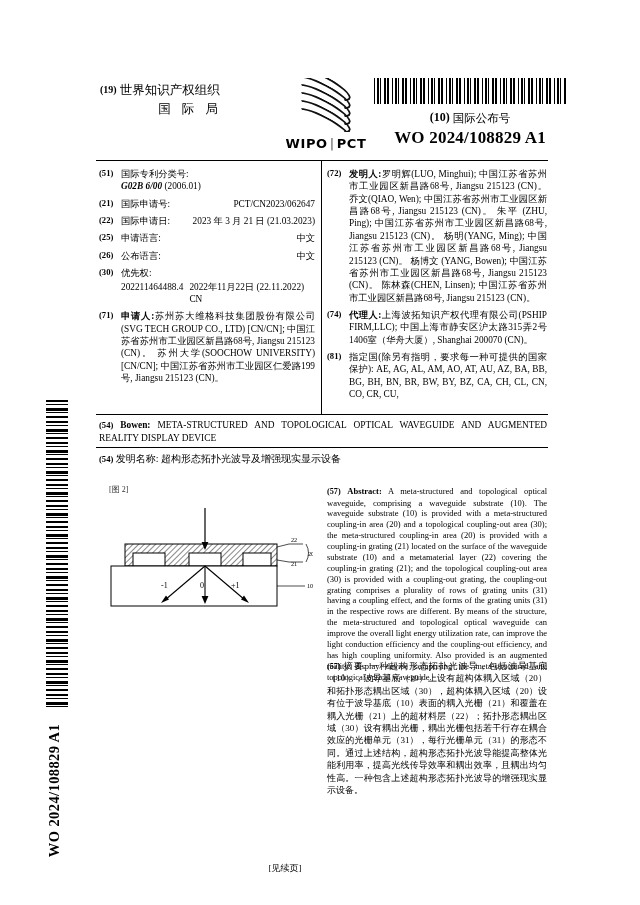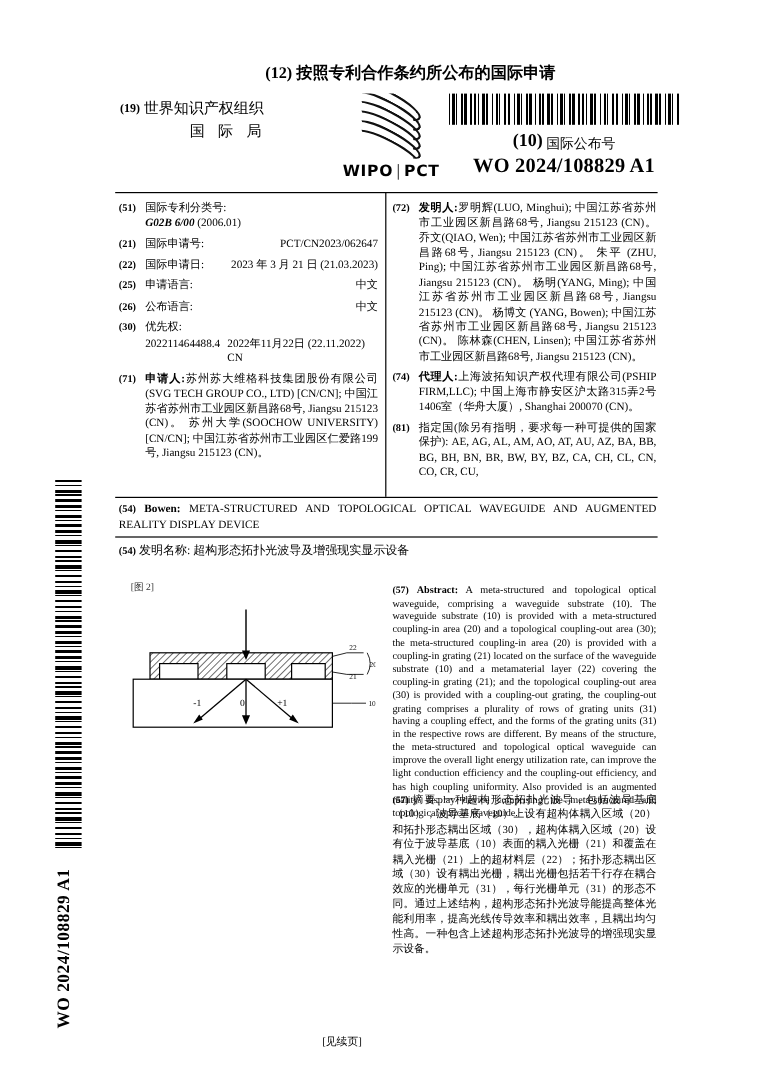--- a/index.html
+++ b/index.html
@@ -43,21 +43,21 @@
         transform:rotate(28deg);}
   .wipo-word{position:absolute;left:0;top:58px;width:96px;text-align:center;
     font-family:"DejaVu Sans",sans-serif;font-weight:bold;font-size:13px;letter-spacing:.6px;}
   .wipo-word .sep{font-weight:normal;color:#555;margin:0 2px;}
 
   .barcode{position:absolute;left:278px;top:26px;width:192px;height:26px;
     background:repeating-linear-gradient(to right,
       #000 0 1px,#fff 1px 3px,#000 3px 5px,#fff 5px 6px,#000 6px 7px,#fff 7px 10px,
       #000 10px 12px,#fff 12px 13px,#000 13px 15px,#fff 15px 18px);}
   .h10{position:absolute;left:278px;top:58px;width:192px;text-align:center;font-size:11.5px;}
-  .h10 b{font-weight:bold;font-size:15px;vertical-align:1px;}
+  .h10 b{font-weight:bold;font-size:12px;vertical-align:1px;}
   .pubno{position:absolute;left:258px;top:76px;width:232px;text-align:center;
     font-weight:bold;font-size:17px;letter-spacing:.2px;}
 
   
   .rule{position:absolute;background:#000;height:1px;}
   .r1{left:96px;top:160px;width:452px;}
   .r2{left:96px;top:414px;width:452px;}
   .r3{left:96px;top:447px;width:452px;}
   .vline{position:absolute;left:321px;top:160px;width:1px;height:254px;background:#000;}
 
@@ -100,24 +100,20 @@
 
 <div class="page">
 
   <div class="spine">
     <div class="spine-bar"></div>
     <div class="spine-txt">WO 2024/108829 A1</div>
   </div>
 
   <div class="hdr">
 
-    <div class="h12">
-      <span>(12)</span>
-      <span>按照专利合作条约所公布的国际申请</span>
-    </div>
 
     <div class="h19">
       <b>(19)</b>
       <span>世界知识产权组织</span>
       <span class="l2">国 际 局</span>
     </div>
 
 
     <div class="wipo">
       <div class="wipo-rings">

